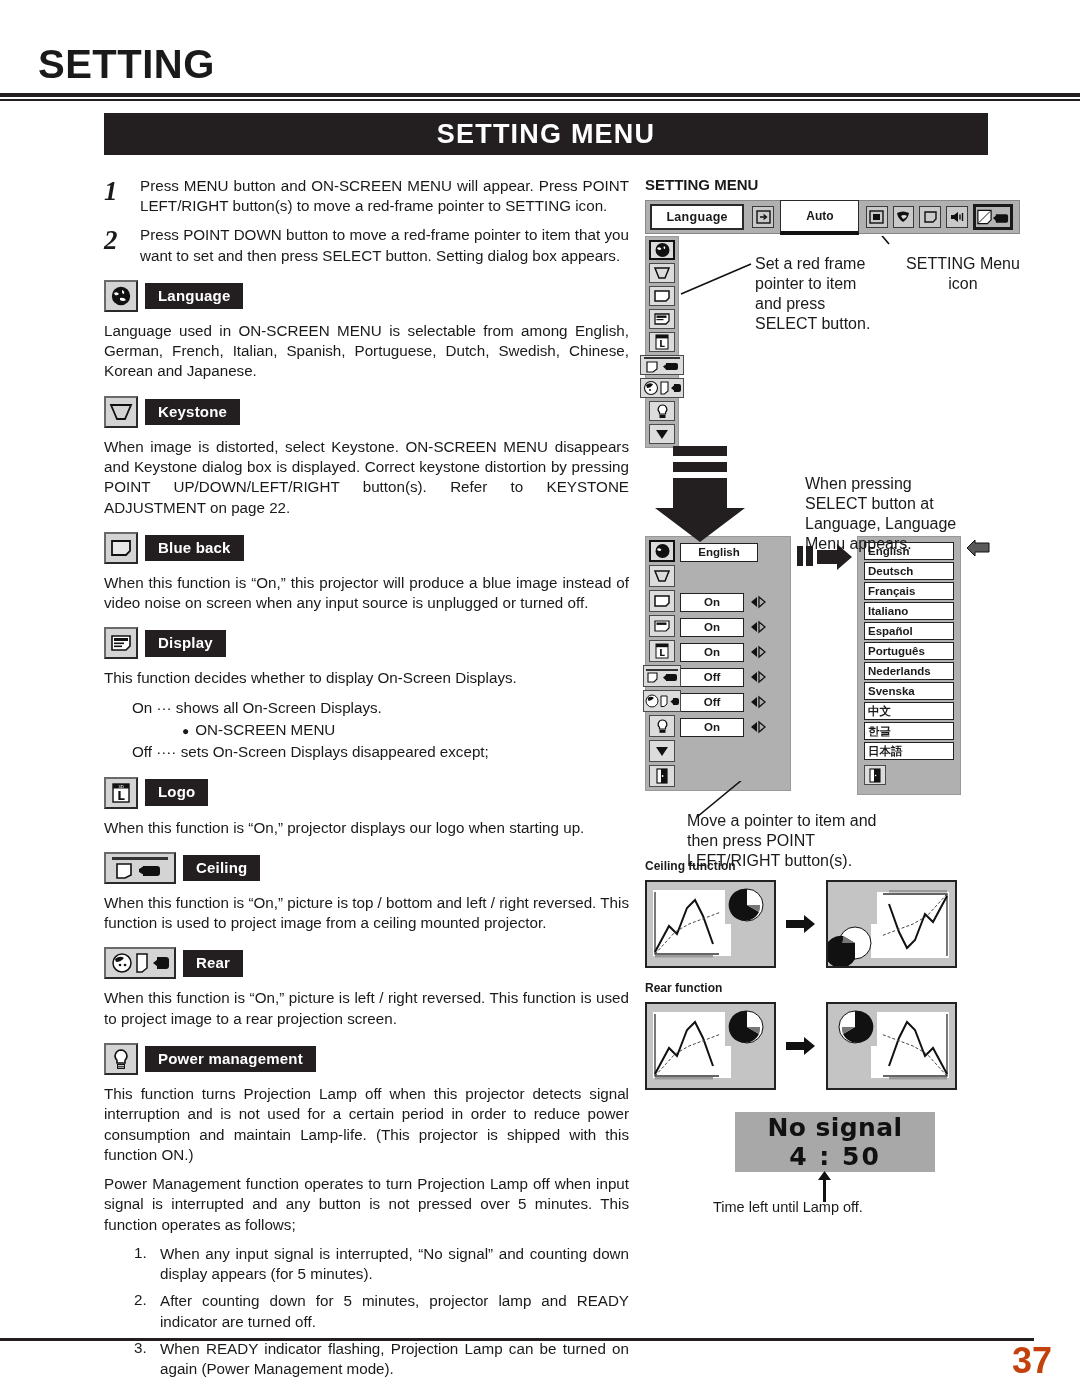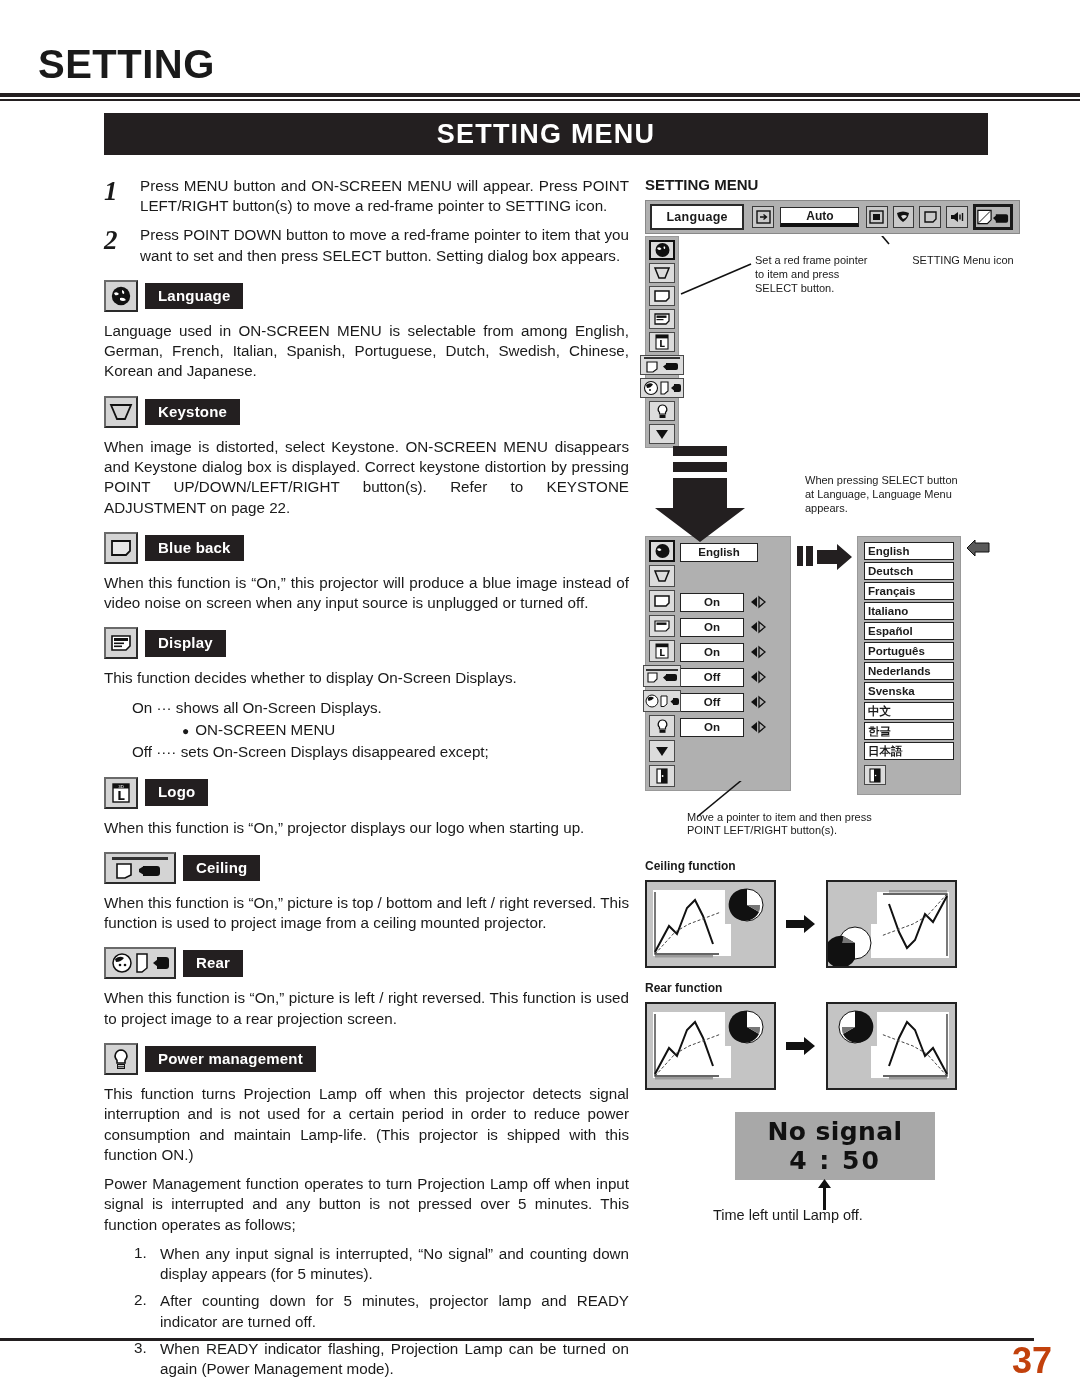--- a/index.html
+++ b/index.html
@@ -67,35 +67,35 @@
   .para.noj { text-align:left; }
   .indent1 { margin-left:28px; }
   .indent2 { margin-left:78px; }
   .bullet-dot { font-size:12px; vertical-align:middle; margin-right:6px; }
   .ol-item { display:flex; margin-bottom:7px; margin-left:30px; }
   .ol-num { flex:0 0 26px; font-size:15.2px; }
   .ol-txt { flex:1; font-size:15.2px; line-height:1.335; text-align:justify; }
 
   
   .r-title { font-size:15px; font-weight:bold; margin-bottom:7px; }
-  .caption { font-size:11px; line-height:1.26; }
+  .caption { font-size:16px; line-height:1.26; }
 
   
   .osd-bar {
     width:375px; height:34px; background:#b0b0b0;
     border:1px solid #888; display:flex; align-items:center;
     padding:0 4px;
   }
   .osd-namebox {
     width:105px; height:26px; background:#fff; border:2px solid #2a2a2a;
     display:flex; align-items:center; justify-content:center;
     font-size:12.5px; font-weight:bold; letter-spacing:.3px; color:#1a1a1a;
   }
   .osd-autobox {
-    width:88px; height:20px; background:#fff; border:1px solid #2a2a2a;
+    width:88px; height:35px; background:#fff; border:1px solid #2a2a2a;
     border-bottom:4px solid #111;
     display:flex; align-items:center; justify-content:center;
     font-size:12px; font-weight:bold; margin:0 4px; color:#1a1a1a;
   }
   .mini-ic {
     width:24px; height:22px; background:#c9c9c9;
     border:1px solid #3a3a3a; margin:0 2.5px;
     display:flex; align-items:center; justify-content:center;
     position:relative; overflow:hidden;
   }
@@ -142,21 +142,21 @@
   
   .fn-title { font-size:12px; font-weight:bold; margin-bottom:7px; }
   .fn-row { display:flex; align-items:center; gap:10px; }
   .scr {
     width:131px; height:88px; background:#fff; border:2px solid #222;
     position:relative; overflow:hidden;
   }
 
   
   .nosig {
-    width:200px; height:68px; background:#a8a8a8;
+    width:200px; height:60px; background:#a8a8a8;
     display:flex; flex-direction:column; align-items:center; justify-content:center;
     font-family:"DejaVu Sans", sans-serif;
   }
   .nosig .l1 { font-size:25px; font-weight:bold; color:#111; letter-spacing:.4px; }
   .nosig .l2 { font-size:25px; font-weight:bold; color:#111; letter-spacing:2px; }
 
   
   .footer-rule { position:absolute; left:0; top:1338px; width:1034px; height:3px; background:#231f20; }
   .page-no {
     position:absolute; right:28px; top:1340px;

